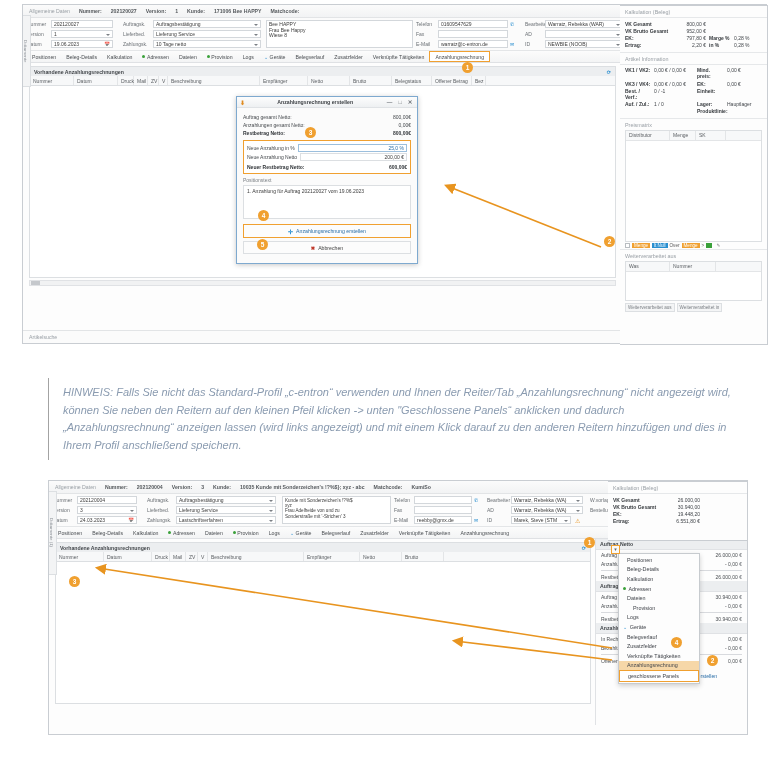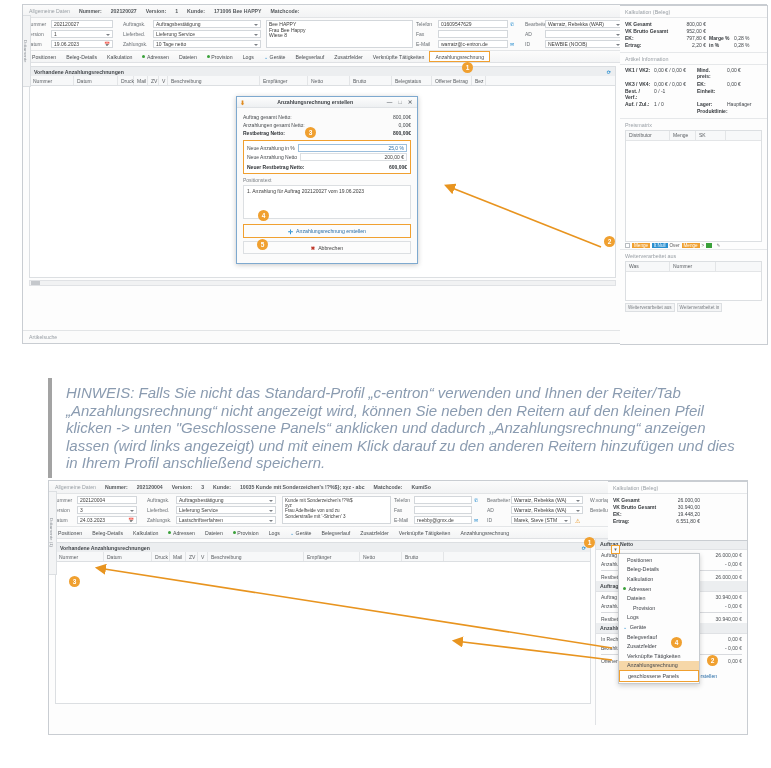--- a/index.html
+++ b/index.html
@@ -175,23 +175,23 @@
   .badge {
     position:absolute; width:11px; height:11px; border-radius:50%;
     background:#f0a030; color:#fff; font-size:6.5px; font-weight:bold;
     display:flex; align-items:center; justify-content:center;
     z-index:60;
   }
 
   
   .note {
     position:absolute; left:48px; top:378px; width:700px;
-    border-left:4px solid #a3a3a3;
+    border-left:1px solid #a3a3a3;
     padding:6px 10px 6px 14px;
-    font-style:italic; font-size:15px; line-height:17.6px;
+    font-style:italic; font-size:11px; line-height:17.6px;
     color:#8a9bb0;
     z-index:20;
   }
 
   
   .ddmenu {
     position:absolute; left:618px; top:553px; width:82px;
     background:#fdfdfd; border:1px solid #c7cbcf;
     box-shadow:0 2px 5px rgba(0,0,0,.18);
     z-index:55; padding:1px 0;

